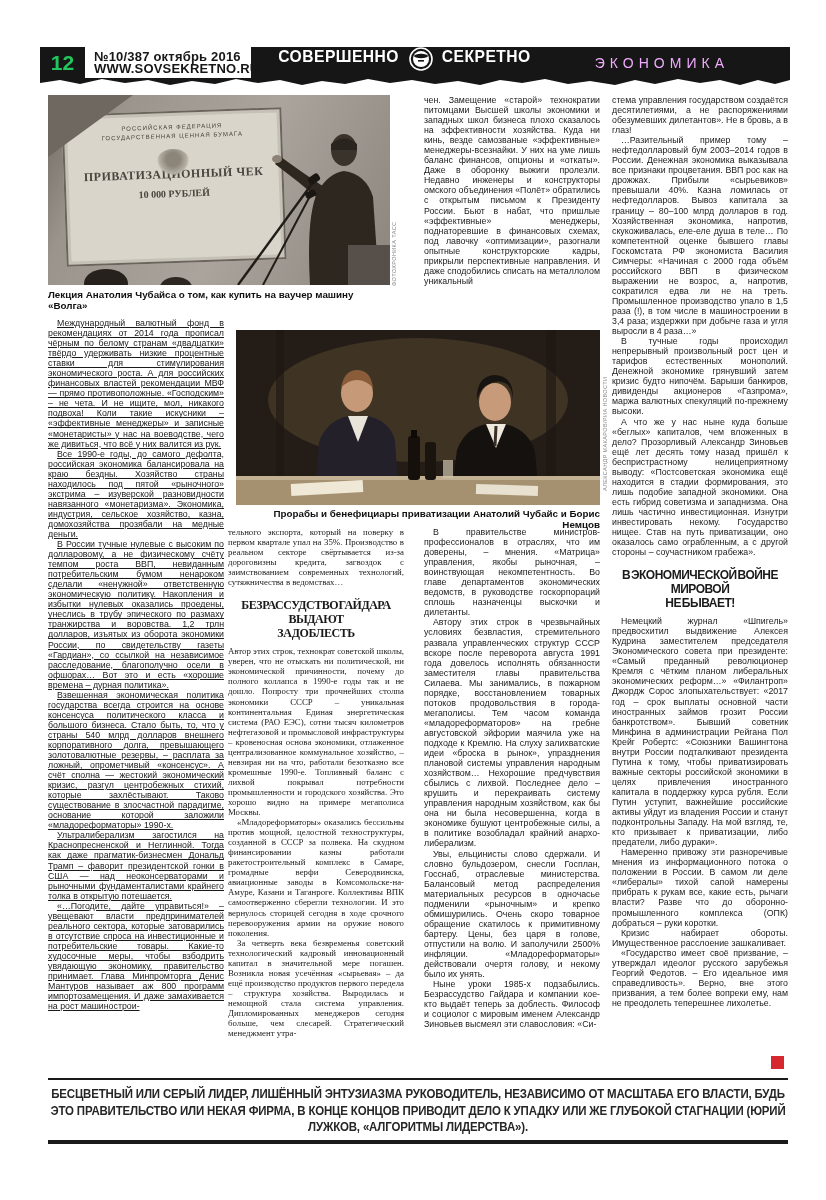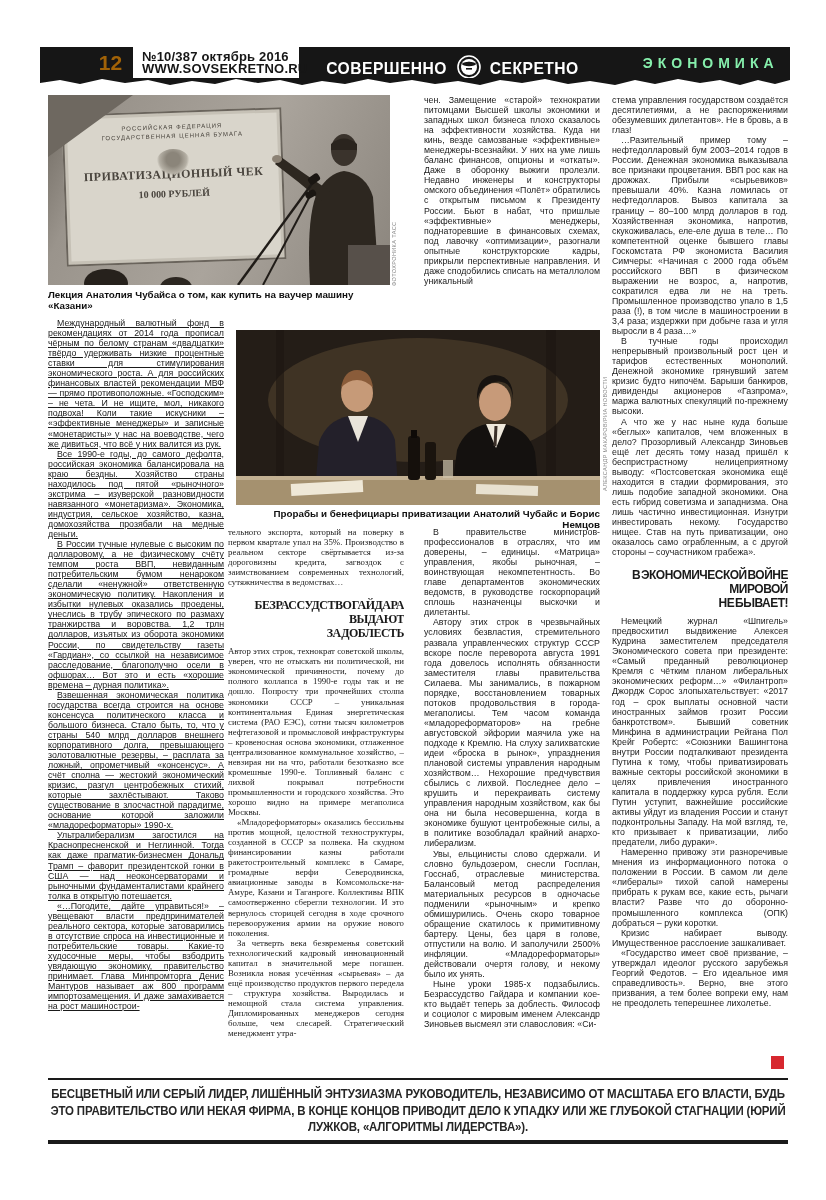--- a/index.html
+++ b/index.html
@@ -2,29 +2,29 @@
 <html lang="ru"><head>
 <meta charset="utf-8">
 <style>
   html,body{margin:0;padding:0;background:#e9e9e9;}
   .page{position:relative;width:826px;height:1200px;margin:0 auto;background:#ffffff;
         font-family:"Liberation Sans",sans-serif;color:#1a1a1a;overflow:hidden;}
 
   
   .header-bar{position:absolute;left:40px;top:47px;width:750px;height:32px;background:#161616;
               display:flex;align-items:stretch;}
-  .pagenum-box{width:45px;background:#161616;color:#a16207;font-weight:bold;font-size:21px;
-               display:flex;align-items:center;justify-content:center;margin-left:48px;}
+  .pagenum-box{width:45px;background:#161616;color:#22c55e;font-weight:bold;font-size:21px;
+               display:flex;align-items:center;justify-content:center;}
   .issue-box{width:166px;background:#fff;color:#161616;font-size:13px;font-weight:bold;
              line-height:12px;display:flex;flex-direction:column;justify-content:center;
              padding-left:9px;box-sizing:border-box;letter-spacing:0.2px;}
-  .masthead{display:flex;align-items:flex-end;color:#fff;margin-left:22px;}
+  .masthead{display:flex;align-items:flex-start;color:#fff;margin-left:22px;}
   .masthead .word{font-weight:bold;font-size:17px;letter-spacing:0.5px;transform:scaleX(0.92);}
   .emblem{width:24px;height:24px;margin:0 5px;flex:0 0 auto;}
-  .section-title{color:#86efac;font-weight:bold;font-size:14px;letter-spacing:5px;margin-left:60px;
+  .section-title{color:#f0abfc;font-weight:normal;font-size:14px;letter-spacing:5px;margin-left:60px;
                  align-self:center;}
   .ragged{position:absolute;left:40px;top:78px;width:750px;height:9px;}
 
   
   .photo{position:absolute;overflow:hidden;}
   .photo1{left:48px;top:95px;width:342px;height:190px;
           background:linear-gradient(115deg,#6e6860 0%,#9a948c 18%,#aaa49c 55%,#8b857d 100%);}
   .poster{position:absolute;left:16px;top:16px;width:220px;height:152px;background:#d9d5cb;
           border:2px solid #6a645c;box-shadow:inset 0 0 0 3px #c6c1b6;transform:rotate(-2deg);
           text-align:center;color:#4a453e;padding-top:10px;box-sizing:border-box;}
@@ -50,21 +50,21 @@
   .col{position:absolute;width:176px;text-align:justify;font-size:8.8px;line-height:10.05px;
        overflow:hidden;}
   .col1{left:48px;top:318px;height:772px;text-decoration:underline;}
   .col2b{left:228px;top:527px;height:549px;font-family:Liberation Serif, serif;}
   .col3a{left:424px;top:95px;height:234px;}
   .col3b{left:424px;top:527px;height:549px;}
   .col4{left:612px;top:95px;height:982px;}
   .para{margin:0;}
   .indent{text-indent:9px;}
   .subhead{font-weight:bold;font-size:12px;line-height:14px;letter-spacing:-0.5px;
-           word-spacing:-2px;margin:11px 0 6px 0;text-align:right;white-space:pre-line;}
+           word-spacing:-2px;margin:11px 0 6px 0;text-align:center;white-space:pre-line;}
 
   
   .end-marker{position:absolute;left:771px;top:1056px;width:13px;height:13px;background:#d7282f;}
   .rule{position:absolute;left:48px;width:740px;background:#1a1a1a;}
   .rule-top{top:1078px;height:2px;}
   .rule-bottom{top:1140px;height:4px;}
   .pull-quote{position:absolute;left:-17px;top:1086px;width:870px;transform:scaleX(0.85);
               transform-origin:435px 0;font-weight:bold;font-size:13.5px;line-height:16.5px;
               text-align:center;color:#262626;letter-spacing:-0.2px;}
 </style>
@@ -115,21 +115,21 @@
       <ellipse cx="296" cy="55" rx="13" ry="16" fill="#3a332c"></ellipse>
       <path d="M283,49 Q296,38 309,49 L309,55 L283,55 Z" fill="#2a241e"></path>
       <rect x="300" y="150" width="42" height="40" fill="#57504a"></rect>
       <line x1="190" y1="190" x2="266" y2="86" stroke="#201c18" stroke-width="2.4"></line>
       <line x1="215" y1="190" x2="262" y2="101" stroke="#201c18" stroke-width="2"></line>
       <rect x="260" y="80" width="12" height="8" rx="3" fill="#1a1612" transform="rotate(-35 266 84)"></rect>
       <rect x="257" y="96" width="11" height="7" rx="3" fill="#1a1612" transform="rotate(-28 262 99)"></rect>
     </svg>
   </div>
   <div class="photo-credit credit1">ФОТОХРОНИКА ТАСС</div>
-  <div class="photo-caption caption1">Лекция Анатолия Чубайса о том, как купить на ваучер машину «Казани»</div>
+  <div class="photo-caption caption1">Лекция Анатолия Чубайса о том, как купить на ваучер машину «Волга»</div>
 
   <div class="photo photo2">
     <svg class="photo-overlay" viewBox="0 0 364 175">
       <rect width="364" height="175" fill="#241d17"></rect>
       <ellipse cx="182" cy="70" rx="150" ry="62" fill="#55452f" opacity="0.55"></ellipse>
       <rect x="40" y="0" width="8" height="175" fill="#1c1611" opacity="0.6"></rect>
       <rect x="310" y="0" width="10" height="175" fill="#1c1611" opacity="0.6"></rect>
 
       <path d="M78,175 L83,112 Q91,90 113,86 L131,86 Q153,90 159,110 L163,175 Z" fill="#23202a"></path>
       <polygon points="112,86 132,86 122,112" fill="#e9e4da"></polygon>
@@ -172,36 +172,36 @@
       <p class="para">Автор этих строк, технократ советской школы, уверен, что не отыскать ни политической, ни экономической причинности, почему до полного коллапса в 1990-е годы так и не дошло. Попросту три прочнейших столпа экономики СССР – уникальная континентальная Единая энергетическая система (РАО ЕЭС), сотни тысяч километров нефтегазовой и промысловой инфраструктуры – кровеносная основа экономики, отлаженное централизованное коммунальное хозяйство, – невзирая ни на что, работали безотказно все кромешные 1990-е. Топливный баланс с лихвой покрывал потребности промышленности и городского хозяйства. Это хорошо видно на примере мегаполиса Москвы.</p>
       <p class="para indent">«Младореформаторы» оказались бессильны против мощной, целостной техноструктуры, созданной в СССР за полвека. На скудном финансировании казны работали ракетостроительный комплекс в Самаре, громадные верфи Северодвинска, авиационные заводы в Комсомольске-на-Амуре, Казани и Таганроге. Коллективы ВПК самоотверженно сберегли технологии. И это вернулось сторицей сегодня в ходе срочного перевооружения армии на оружие нового поколения.</p>
       <p class="para indent">За четверть века безвременья советский технологический кадровый инновационный капитал в значительной мере погашен. Возникла новая усечённая «сырьевая» – да ещё производство продуктов первого передела – структура хозяйства. Выродилась и немощной стала система управления. Дипломированных менеджеров сегодня больше, чем слесарей. Стратегический менеджмент утра-</p>
     </div>
   <div class="col col3a">
 
   <p class="para">чен. Замещение «старой» технократии питомцами Высшей школы экономики и западных школ бизнеса плохо сказалось на эффективности хозяйства. Куда ни кинь, везде самозваные «эффективные» менеджеры-всезнайки. У них на уме лишь баланс финансов, опционы и «откаты». Даже в оборонку выжиги пролезли. Недавно инженеры и конструкторы омского объединения «Полёт» обратились с открытым письмом к Президенту России. Бьют в набат, что пришлые «эффективные» менеджеры, поднаторевшие в финансовых схемах, под лавочку «оптимизации», разогнали опытные конструкторские кадры, прикрыли перспективные направления. И даже сподобились списать на металлолом уникальный</p>
     </div>
   <div class="col col3b">
 
-      <p class="para indent">В правительстве министров-профессионалов в отраслях, что им доверены, – единицы. «Матрица» управления, якобы рыночная, – воинствующая некомпетентность. Во главе департаментов экономических ведомств, в руководстве госкорпораций сплошь назначенцы выскочки и дилетанты.</p>
+      <p class="para indent">В правительстве министров-профессионалов в отраслях, что им доверены, – мнения. «Матрица» управления, якобы рыночная, – воинствующая некомпетентность. Во главе департаментов экономических ведомств, в руководстве госкорпораций сплошь назначенцы выскочки и дилетанты.</p>
       <p class="para indent">Автору этих строк в чрезвычайных условиях безвластия, стремительного развала управленческих структур СССР вскоре после переворота августа 1991 года довелось исполнять обязанности заместителя главы правительства Силаева. Мы занимались, в пожарном порядке, восстановлением товарных потоков продовольствия в города-мегаполисы. Тем часом команда «младореформаторов» на гребне августовской эйфории маячила уже на подходе к Кремлю. На слуху залихватские идеи «броска в рынок», упразднения плановой системы управления народным хозяйством… Нехорошие предчувствия сбылись с лихвой. Последнее дело – крушить и перекраивать систему управления народным хозяйством, как бы она ни была несовершенна, когда в экономике бушуют центробежные силы, а в политике возобладал крайний анархо-либерализм.</p>
       <p class="para indent">Увы, ельцинисты слово сдержали. И словно бульдозером, снесли Госплан, Госснаб, отраслевые министерства. Балансовый метод распределения материальных ресурсов в одночасье подменили «рыночным» и крепко обмишурились. Очень скоро товарное обращение скатилось к примитивному бартеру. Цены, без царя в голове, отпустили на волю. И заполучили 2500% инфляции. «Младореформаторы» действовали очертя голову, и некому было их унять.</p>
       <p class="para indent">Ныне уроки 1985-х подзабылись. Безрассудство Гайдара и компании кое-кто выдаёт теперь за доблесть. Философ и социолог с мировым именем Александр Зиновьев высмеял эти славословия: «Си-</p>
     </div>
   <div class="col col4">
 
   <p class="para">стема управления государством создаётся десятилетиями, а не распоряжениями обезумевших дилетантов». Не в бровь, а в глаз!</p>
       <p class="para indent">…Разительный пример тому – нефтедолларовый бум 2003–2014 годов в России. Денежная экономика выказывала все признаки процветания. ВВП рос как на дрожжах. Прибыли «сырьевиков» превышали 40%. Казна ломилась от нефтедолларов. Вывоз капитала за границу – 80–100 млрд долларов в год. Хозяйственная экономика, напротив, скукоживалась, еле-еле душа в теле… По компетентной оценке бывшего главы Госкомстата РФ экономиста Василия Симчеры: «Начиная с 2000 года объём российского ВВП в физическом выражении не возрос, а, напротив, сократился едва ли не на треть. Промышленное производство упало в 1,5 раза (!), в том числе в машиностроении в 3,4 раза; издержки при добыче газа и угля выросли в 4 раза…»</p>
       <p class="para indent">В тучные годы происходил непрерывный произвольный рост цен и тарифов естественных монополий. Денежной экономике грянувший затем кризис будто нипочём. Барыши банкиров, дивиденды акционеров «Газпрома», маржа валютных спекуляций по-прежнему высоки.</p>
       <p class="para indent">А что же у нас ныне куда больше «беглых» капиталов, чем вложенных в дело? Прозорливый Александр Зиновьев ещё лет десять тому назад пришёл к беспристрастному нелицеприятному выводу: «Постсоветская экономика ещё находится в стадии формирования, это лишь подобие западной экономики. Она есть гибрид советизма и западнизма. Она лишь частично инвестиционная. Изнутри инвестировать некому. Государство нищее. Став на путь приватизации, оно оказалось само ограбленным, а с другой стороны – соучастником грабежа».</p>
       <p class="para subhead">В ЭКОНОМИЧЕСКОЙ ВОЙНЕ МИРОВОЙ
 НЕ БЫВАЕТ!</p>
       <p class="para indent">Немецкий журнал «Шпигель» предвосхитил выдвижение Алексея Кудрина заместителем председателя Экономического совета при президенте: «Самый преданный революционер Кремля с чётким планом либеральных экономических реформ…» «Филантроп» Джордж Сорос злопыхательствует: «2017 год – срок выплаты основной части иностранных займов грозит России банкротством». Бывший советник Минфина в администрации Рейгана Пол Крейг Робертс: «Союзники Вашингтона внутри России подталкивают президента Путина к тому, чтобы приватизировать важные секторы российской экономики в целях привлечения иностранного капитала в поддержку курса рубля. Если Путин уступит, важнейшие российские активы уйдут из владения России и станут подконтрольны Западу. На мой взгляд, те, кто призывает к приватизации, либо предатели, либо дураки».</p>
       <p class="para indent">Намеренно привожу эти разноречивые мнения из информационного потока о положении в России. В самом ли деле «либералы» тихой сапой намерены прибрать к рукам все, какие есть, рычаги власти? Разве что до оборонно-промышленного комплекса (ОПК) добраться – руки коротки.</p>
-      <p class="para indent">Кризис набирает выводу. Имущественное расслоение зашкаливает.</p>
+      <p class="para indent">Кризис набирает обороты. Имущественное расслоение зашкаливает.</p>
       <p class="para indent">«Государство имеет своё призвание, – утверждал идеолог русского зарубежья Георгий Федотов. – Его идеальное имя справедливость». Верно, вне этого призвания, а тем более вопреки ему, нам не преодолеть теперешнее лихолетье.</p>
     </div>
 
   <div class="end-marker"></div>
 
   <div class="rule rule-top"></div>
   <div class="pull-quote">БЕСЦВЕТНЫЙ ИЛИ СЕРЫЙ ЛИДЕР, ЛИШЁННЫЙ ЭНТУЗИАЗМА РУКОВОДИТЕЛЬ, НЕЗАВИСИМО ОТ МАСШТАБА ЕГО ВЛАСТИ, БУДЬ ЭТО ПРАВИТЕЛЬСТВО ИЛИ НЕКАЯ ФИРМА, В КОНЦЕ КОНЦОВ ПРИВОДИТ ДЕЛО К УПАДКУ ИЛИ ЖЕ ГЛУБОКОЙ СТАГНАЦИИ (ЮРИЙ ЛУЖКОВ, «АЛГОРИТМЫ ЛИДЕРСТВА»).</div>
   <div class="rule rule-bottom"></div>
 
 </div>

